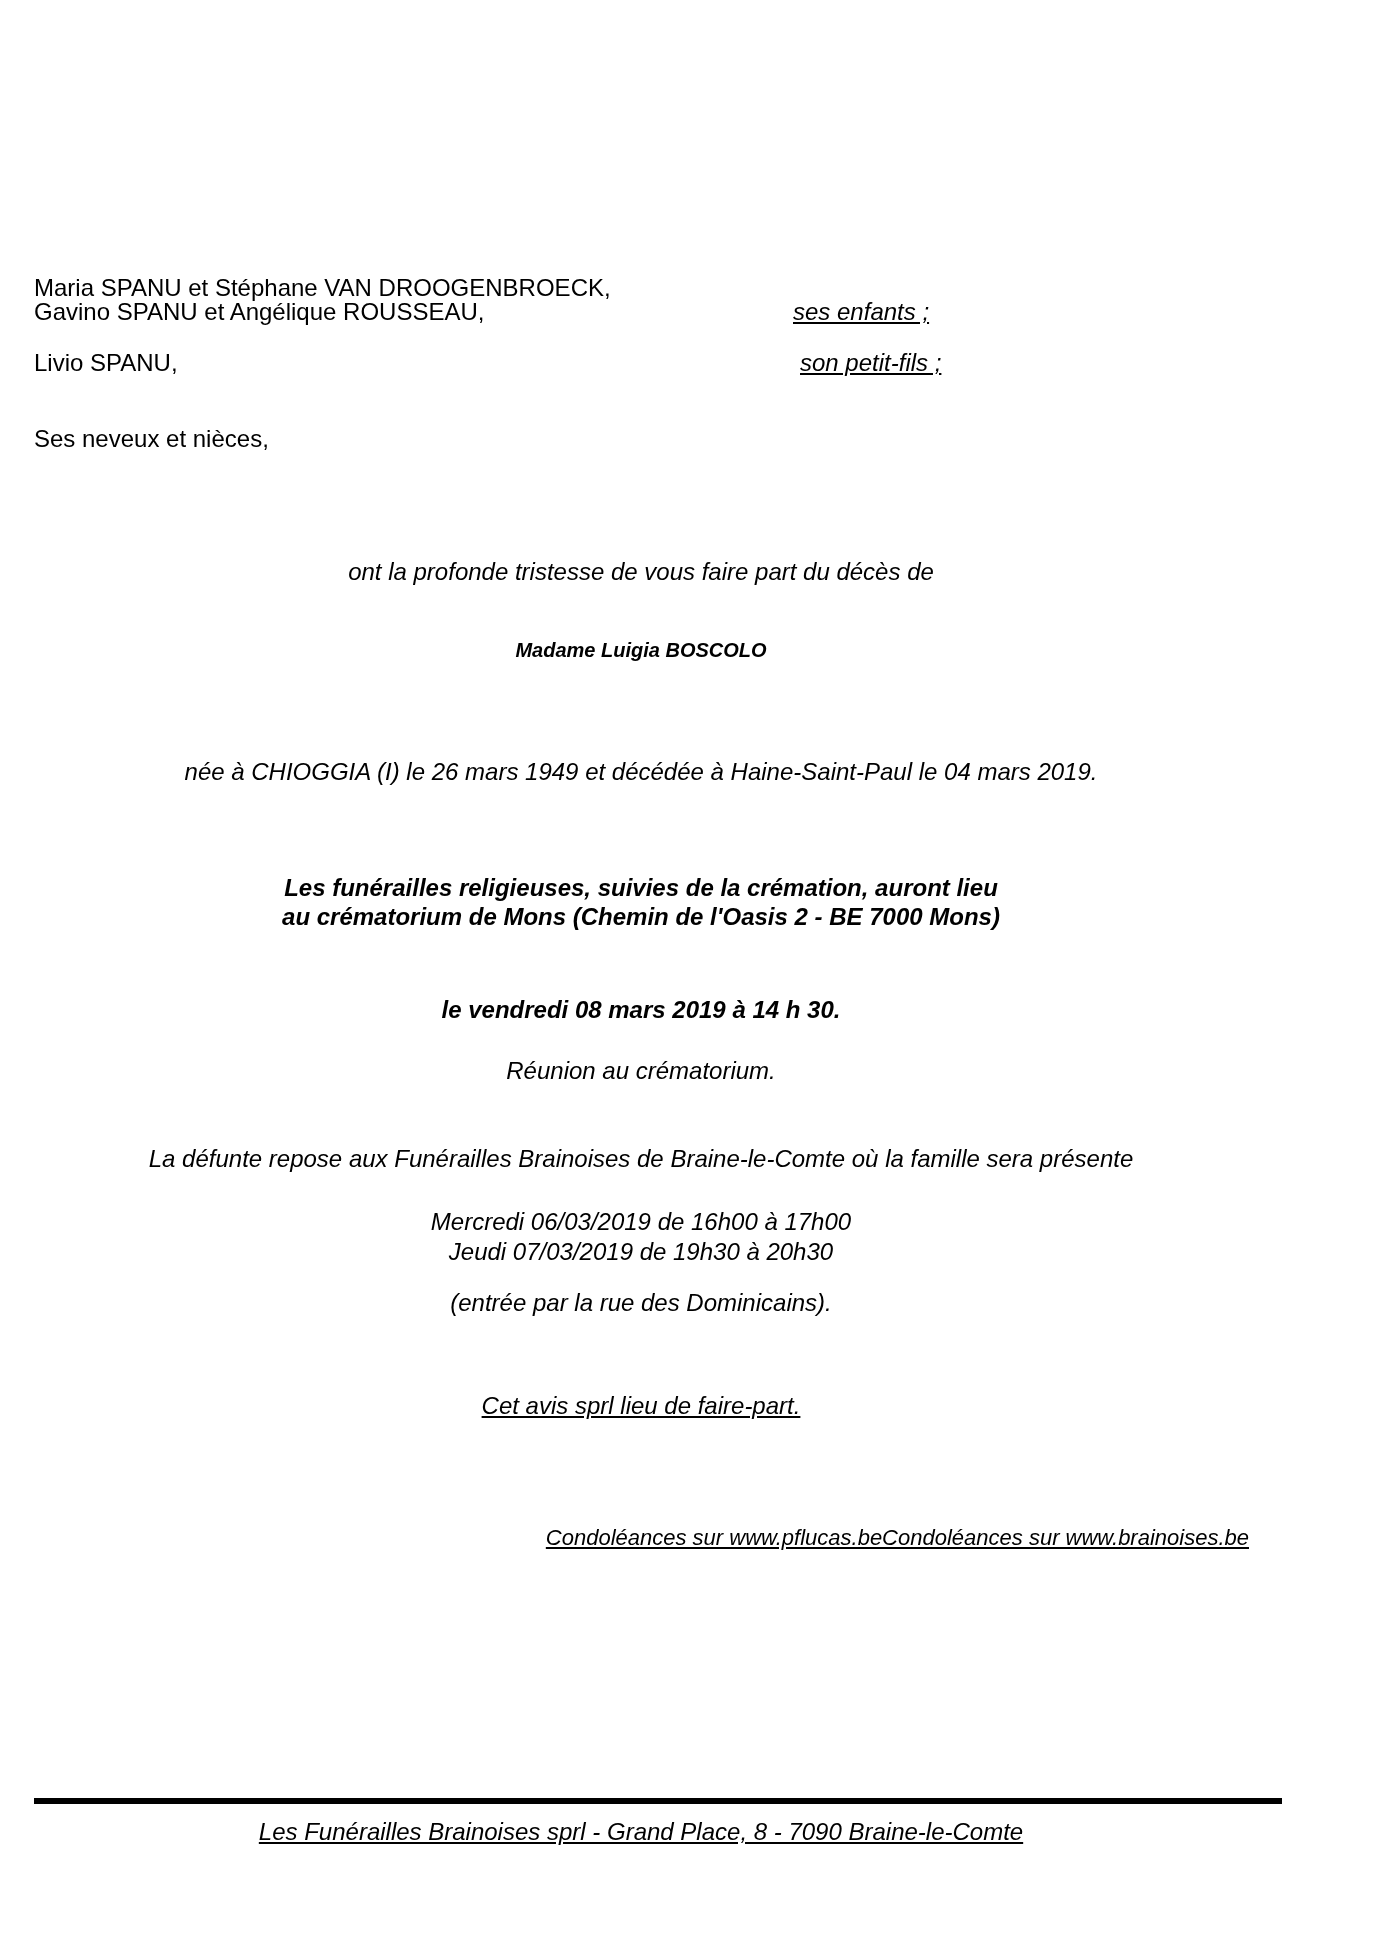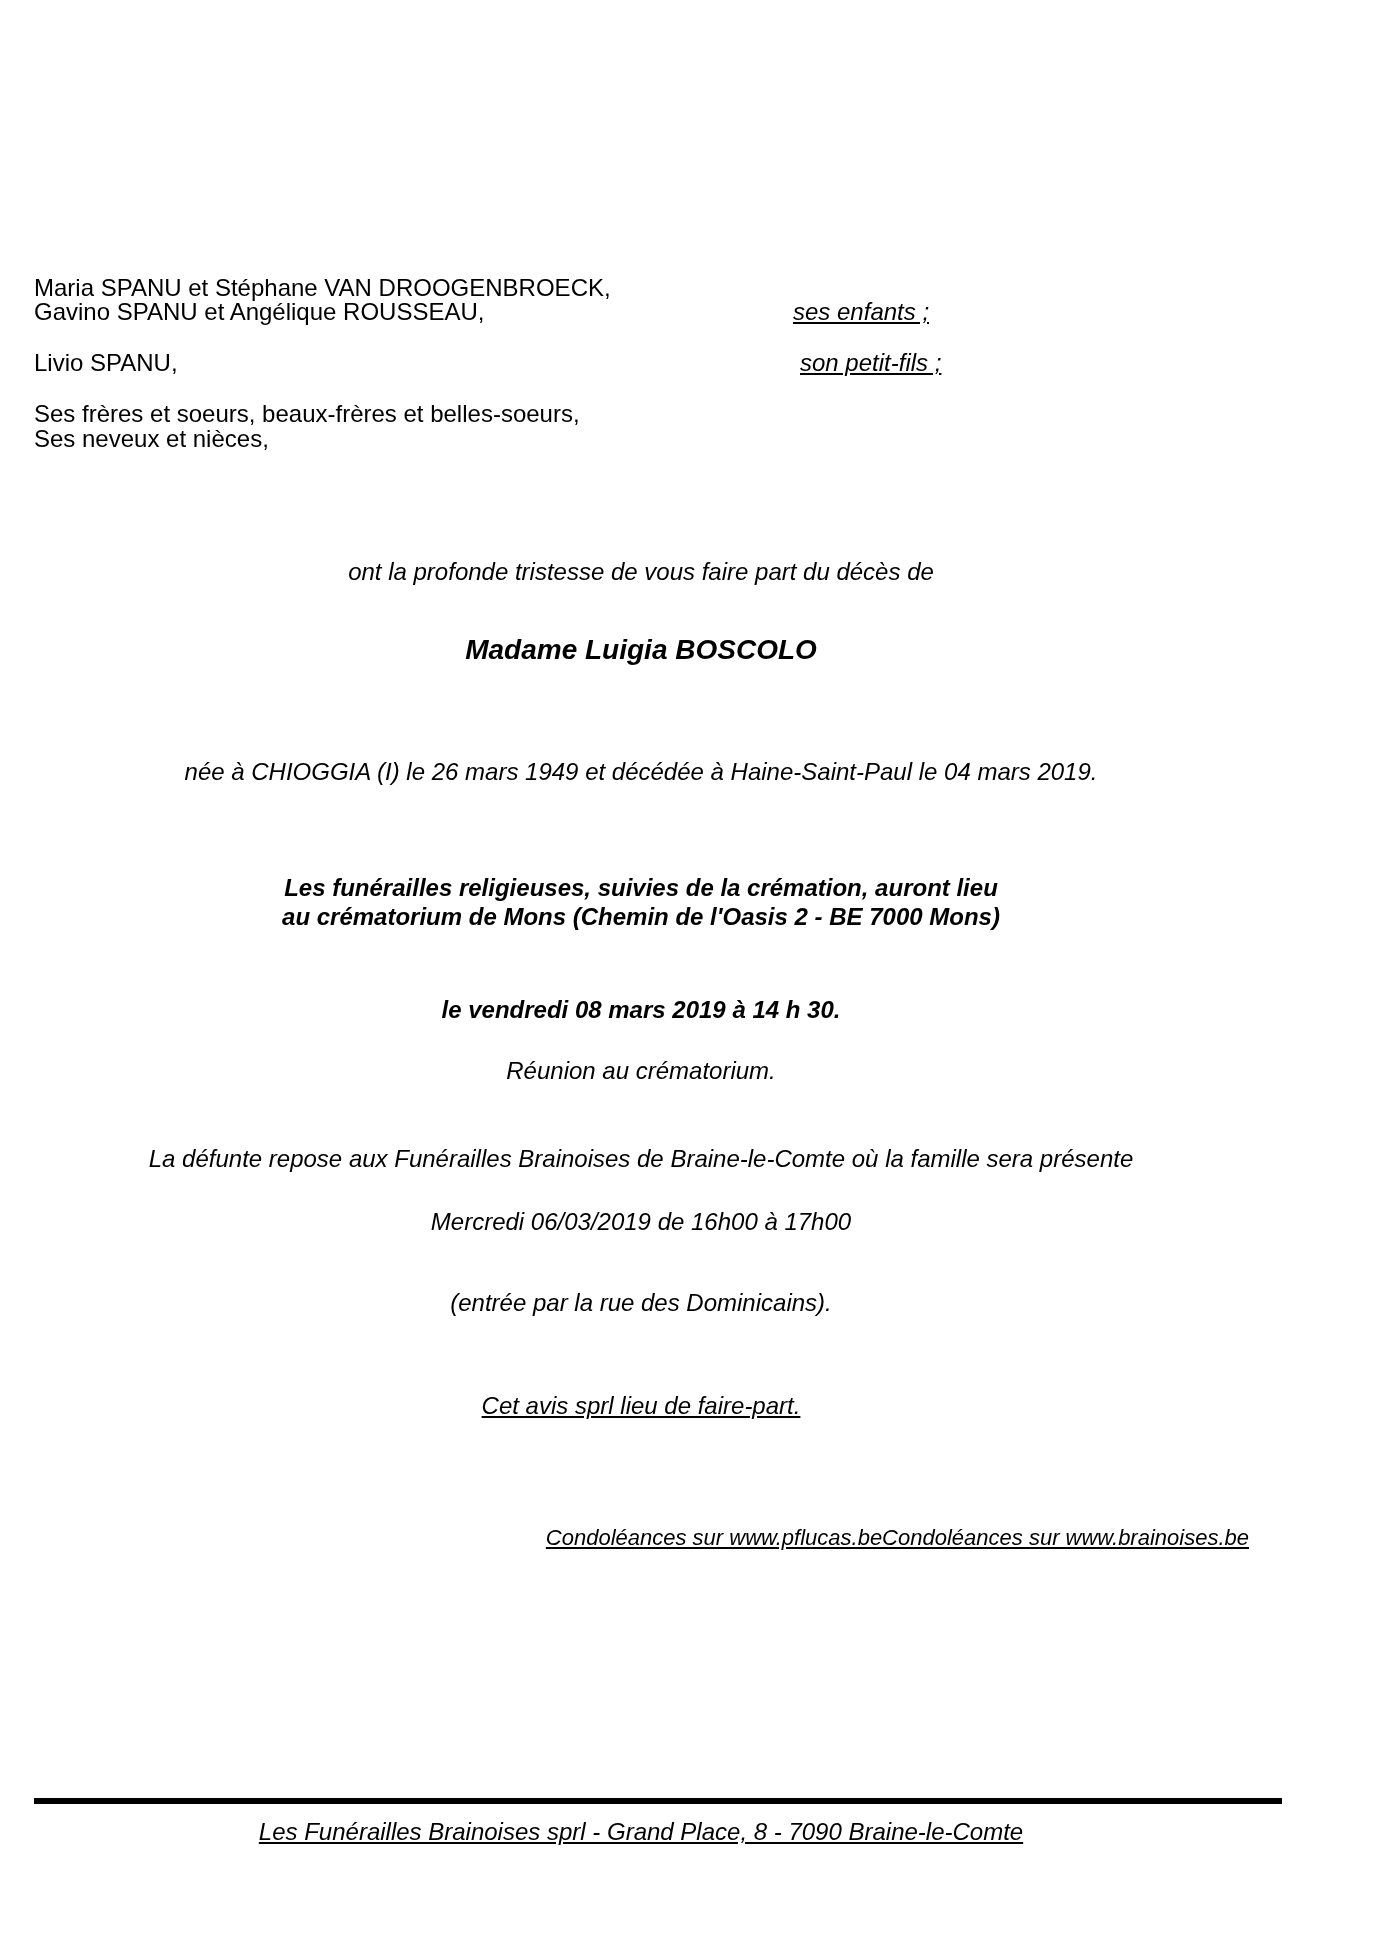--- a/index.html
+++ b/index.html
@@ -20,21 +20,21 @@
     position: absolute;
     font-size: 24px;
     line-height: 28px;
     white-space: pre;
   }
   .left    { left: 34px; }
   .center  { left: 0; width: 100%; text-align: center; font-style: italic; }
   .rightal { right: 33px; text-align: right; margin-left: 24px; }
   .bold    { font-weight: bold; }
   .italic  { font-style: italic; text-decoration: underline; }
-  .title   { font-size: 28px; line-height: 38px; }
+  .title   { font-size: 20px; line-height: 38px; }
   .small   { font-size: 22px; line-height: 26px; }
   .rule {
     position: absolute;
     left: 34px;
     width: 1310px;
     height: 6px;
     background: #000000;
   }
 </style>
 </head>
@@ -42,34 +42,34 @@
 
 <div class="page">
 
   <div class="line left" style="top:274px">Maria SPANU et Stéphane VAN DROOGENBROECK,</div>
   <div class="line left" style="top:298px">Gavino SPANU et Angélique ROUSSEAU,</div>
   <div class="line italic" style="top:298px; left:793px">ses enfants ;</div>
 
   <div class="line left" style="top:349px">Livio SPANU,</div>
   <div class="line italic" style="top:349px; left:800px">son petit-fils ;</div>
 
-  <div class="line left" style="top:400px">Ses frères et soeurs, beaux-frères et belles-soeurs,</div>
   <div class="line left" style="top:425px">Ses neveux et nièces,</div>
 
   <div class="line center" style="top:558px">ont la profonde tristesse de vous faire part du décès de</div>
   <div class="line center bold title" style="top:631px">Madame Luigia BOSCOLO</div>
   <div class="line center" style="top:758px">née à CHIOGGIA (I) le 26 mars 1949 et décédée à Haine-Saint-Paul le 04 mars 2019.</div>
 
   <div class="line center bold" style="top:874px">Les funérailles religieuses, suivies de la crémation, auront lieu</div>
   <div class="line center bold" style="top:903px">au crématorium de Mons (Chemin de l'Oasis 2 - BE 7000 Mons)</div>
   <div class="line center bold" style="top:996px">le vendredi 08 mars 2019 à 14 h 30.</div>
   <div class="line center" style="top:1057px">Réunion au crématorium.</div>
 
   <div class="line center" style="top:1145px">La défunte repose aux Funérailles Brainoises de Braine-le-Comte où la famille sera présente</div>
   <div class="line center" style="top:1208px">Mercredi 06/03/2019 de 16h00 à 17h00</div>
+  <div class="line center" style="top:1238px">Jeudi 07/03/2019 de 19h30 à 20h30</div>
   <div class="line center" style="top:1289px">(entrée par la rue des Dominicains).</div>
 
   <div class="line center italic" style="top:1392px">Cet avis sprl lieu de faire-part.</div>
 
   <div class="line rightal italic small" style="top:1525px">Condoléances sur www.pflucas.beCondoléances sur www.brainoises.be</div>
 
   <div class="rule" style="top:1798px"></div>
   <div class="line center italic" style="top:1818px">Les Funérailles Brainoises sprl - Grand Place, 8 - 7090 Braine-le-Comte</div>
 
 </div>

